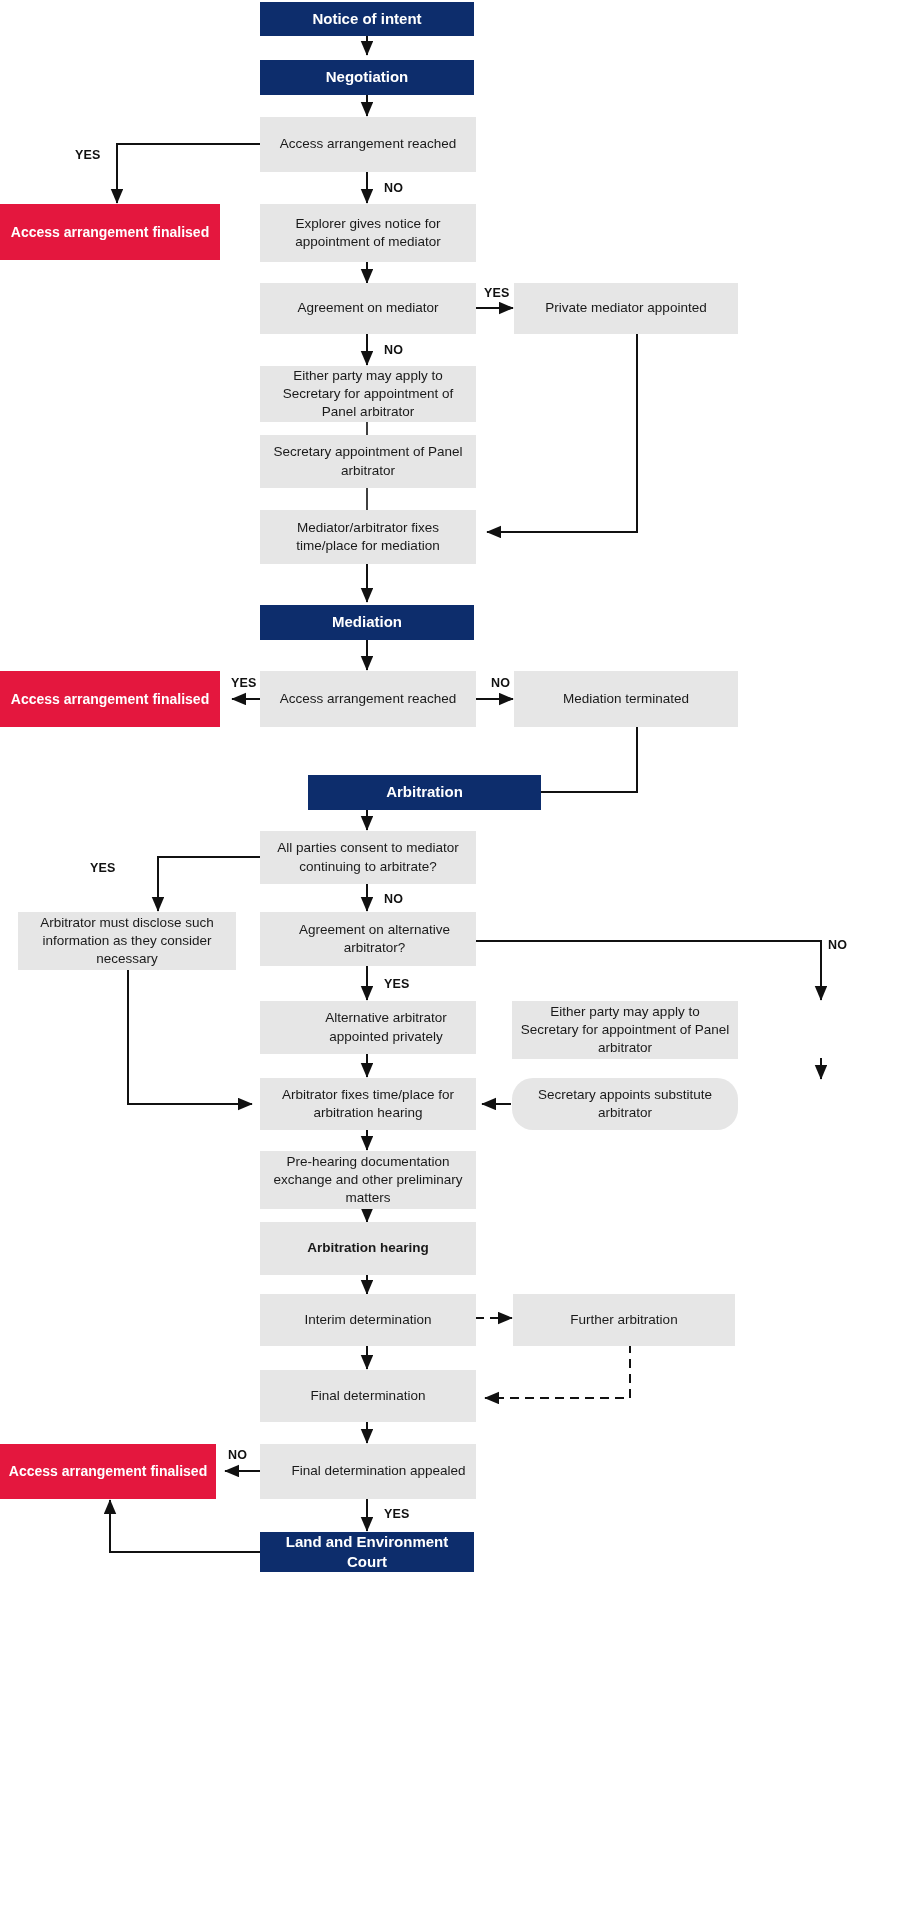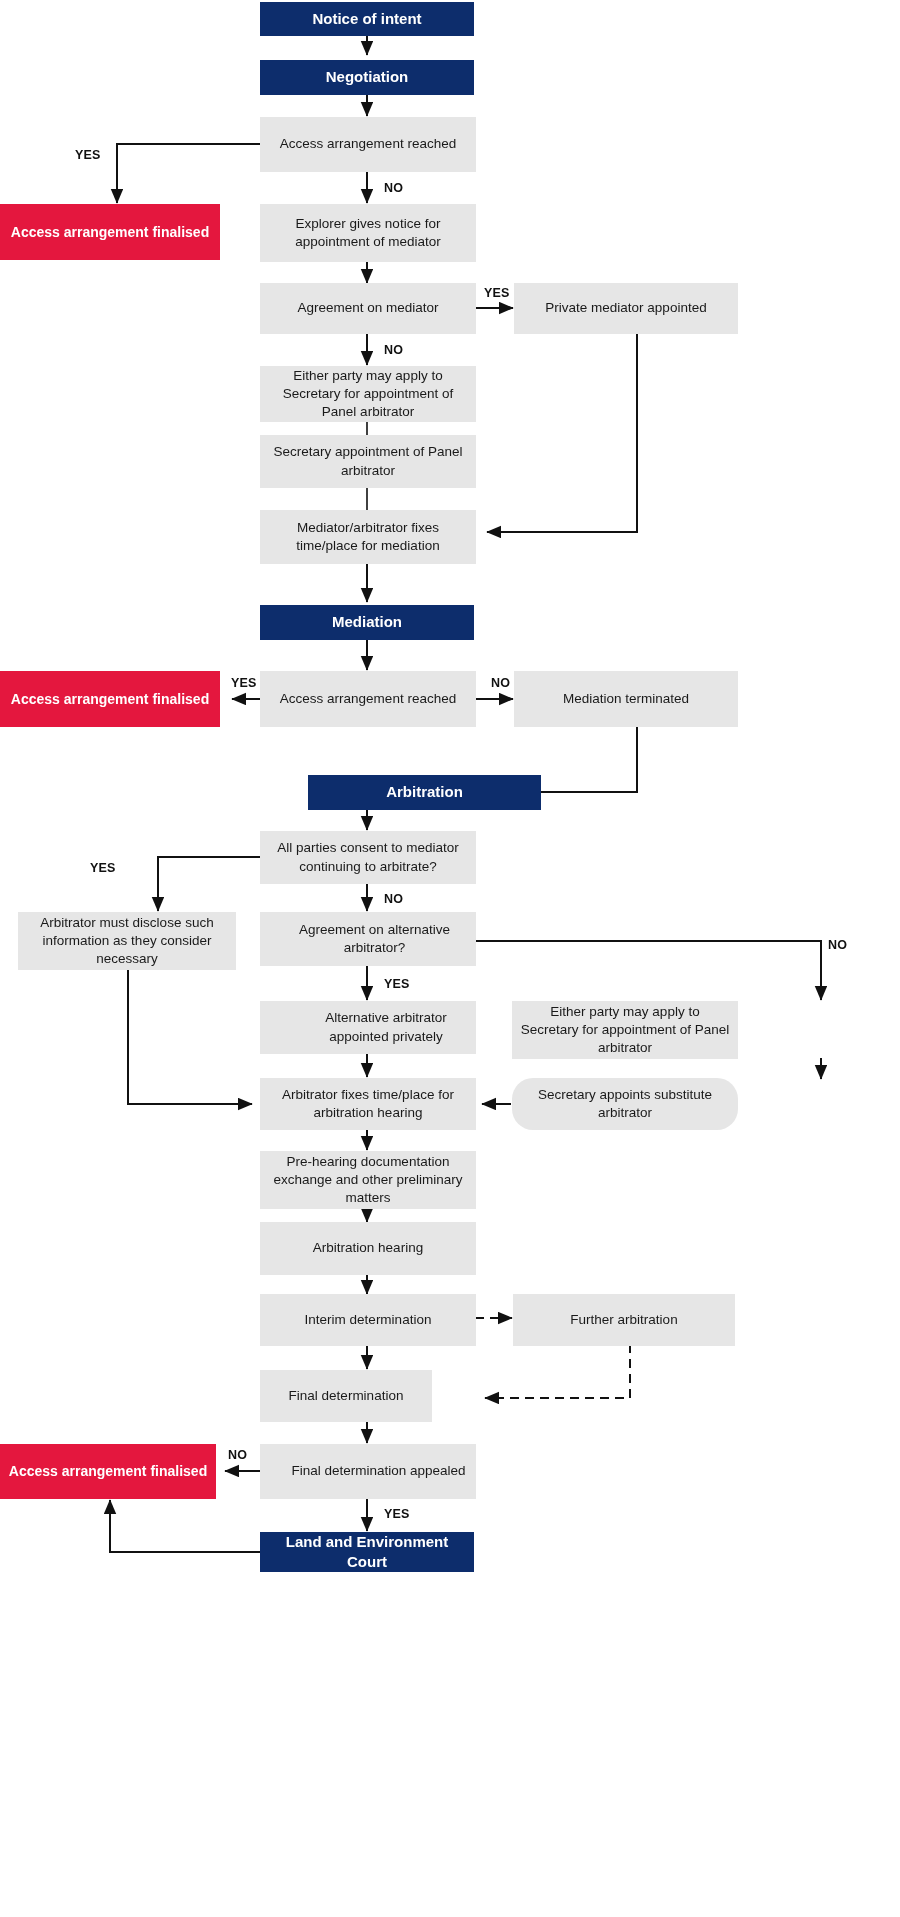--- a/index.html
+++ b/index.html
@@ -240,33 +240,33 @@
   </div>
 
   <div class="node grey" style="left:512px; top:1078px; width:226px; height:52px;border-radius:21px;">
     <span>Secretary appoints substitute arbitrator</span>
   </div>
 
   <div class="node grey" style="left:260px; top:1151px; width:216px; height:58px;">
     <span>Pre-hearing documentation exchange and other preliminary matters</span>
   </div>
 
-  <div class="node grey" style="left:260px; top:1222px; width:216px; height:53px;">
+  <div class="node grey" style="left:260px; top:1222px; width:216px; height:53px;font-weight:bold;">
     <span>Arbitration hearing</span>
   </div>
 
   <div class="node grey" style="left:260px; top:1294px; width:216px; height:52px;">
     <span>Interim determination</span>
   </div>
 
   <div class="node grey" style="left:513px; top:1294px; width:222px; height:52px;">
     <span>Further arbitration</span>
   </div>
 
-  <div class="node grey" style="left:260px; top:1370px; width:172px; height:52px;">
+  <div class="node grey" style="left:260px; top:1370px; width:216px; height:52px;">
     <span>Final determination</span>
   </div>
 
   <div class="node grey" style="left:260px; top:1444px; width:216px; height:55px;padding-left:29px;">
     <span>Final determination appealed</span>
   </div>
 
   <div class="node red" style="left:0px; top:1444px; width:216px; height:55px;">
     <span>Access arrangement finalised</span>
   </div>

